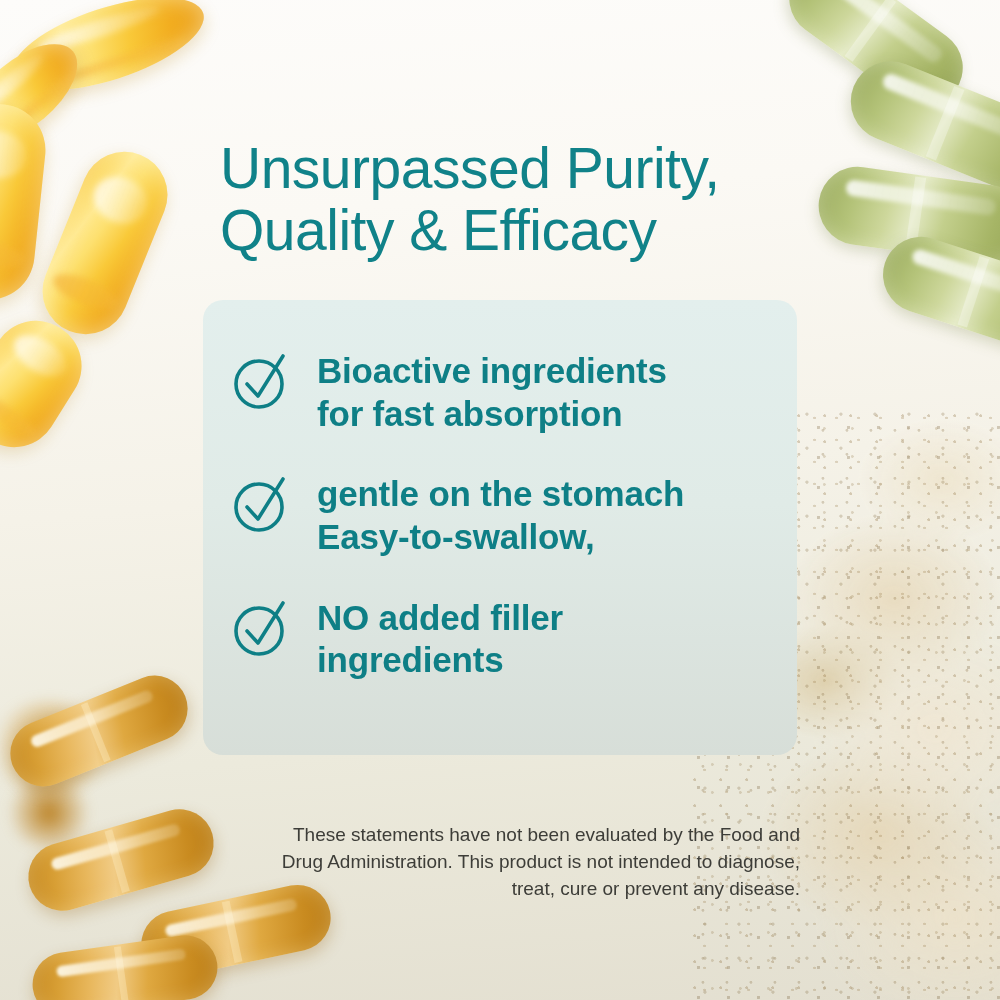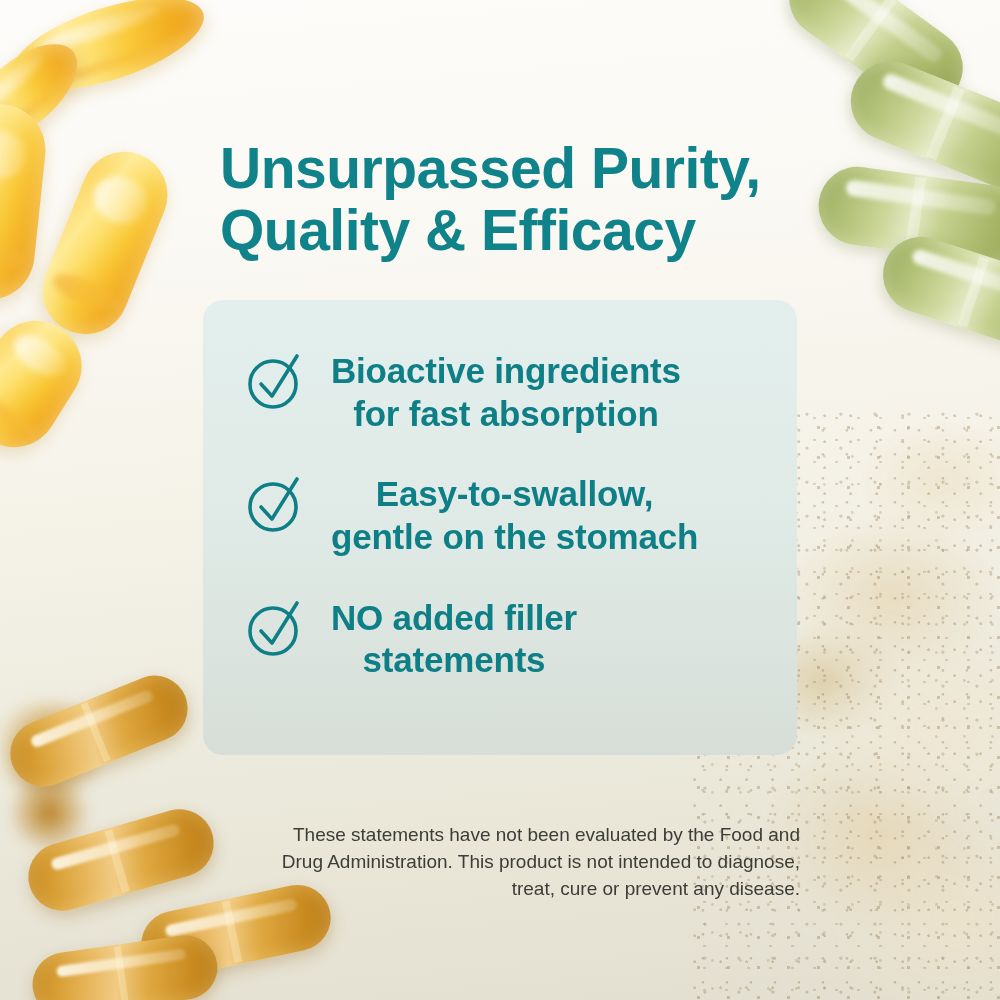--- a/index.html
+++ b/index.html
@@ -187,21 +187,21 @@
 
   
   .headline {
     position: absolute;
     left: 220px;
     top: 100px;
     width: 620px;
     color: #108289;
     font-size: 57px;
     line-height: 1.08;
-    font-weight: 700;
+    font-weight: 400;
     letter-spacing: -0.5px;
   }
   .headline .ln { display: block; }
 
   
   .panel {
     position: absolute;
     left: 203px;
     top: 300px;
     width: 594px;
@@ -214,22 +214,21 @@
     left: 0;
     top: 0;
     width: 100%;
     padding: 48px 0 0 0;
     box-sizing: border-box;
   }
   .benefit {
     display: flex;
     align-items: flex-start;
     margin: 0 0 36px 0;
-    padding-left: 42px;
-    text-align: center;
+    padding-left: 28px;
   }
   .benefit:last-child { margin-bottom: 17px; }
   .check-icon {
     flex: 0 0 auto;
     width: 62px;
     height: 62px;
     margin-top: 2px;
   }
   .benefit-text {
     margin-left: 24px;
@@ -318,35 +317,35 @@
       </div>
 
       <div class="benefit">
         <span class="check-icon">
           <svg viewBox="0 0 62 62" width="62" height="62" aria-hidden="true">
             <circle cx="28" cy="34" r="23" fill="none" stroke="#0e7f86" stroke-width="3.6"></circle>
             <path d="M16 34 L27 46 L52 6" fill="none" stroke="#0e7f86" stroke-width="3.6" stroke-linecap="round" stroke-linejoin="round"></path>
           </svg>
         </span>
         <div class="benefit-text">
+          <span class="ln">gentle on the stomach</span>
           <span class="ln">Easy-to-swallow,</span>
-          <span class="ln">gentle on the stomach</span>
         </div>
       </div>
 
       <div class="benefit">
         <span class="check-icon">
           <svg viewBox="0 0 62 62" width="62" height="62" aria-hidden="true">
             <circle cx="28" cy="34" r="23" fill="none" stroke="#0e7f86" stroke-width="3.6"></circle>
             <path d="M16 34 L27 46 L52 6" fill="none" stroke="#0e7f86" stroke-width="3.6" stroke-linecap="round" stroke-linejoin="round"></path>
           </svg>
         </span>
         <div class="benefit-text">
           <span class="ln">NO added filler</span>
-          <span class="ln">statements</span>
+          <span class="ln">ingredients</span>
         </div>
       </div>
 
     </div>
   </div>
 
   <div class="disclaimer">
     <span class="ln">These statements have not been evaluated by the Food and</span>
     <span class="ln">Drug Administration. This product is not intended to diagnose,</span>
     <span class="ln">treat, cure or prevent any disease.</span>

